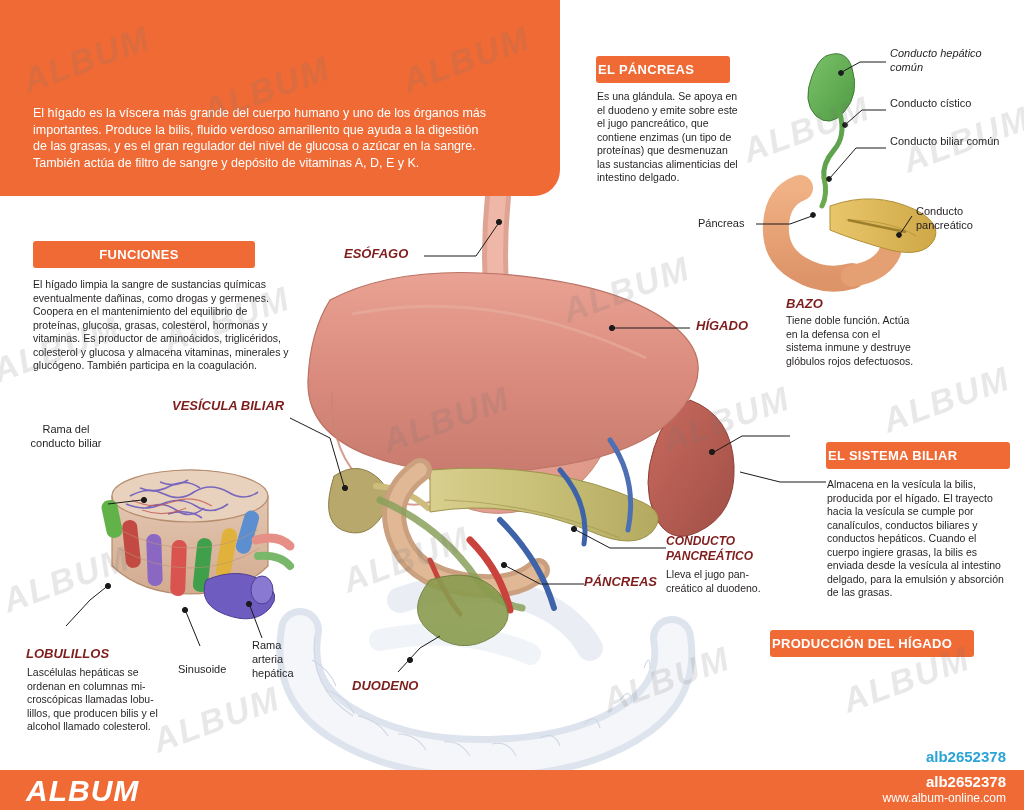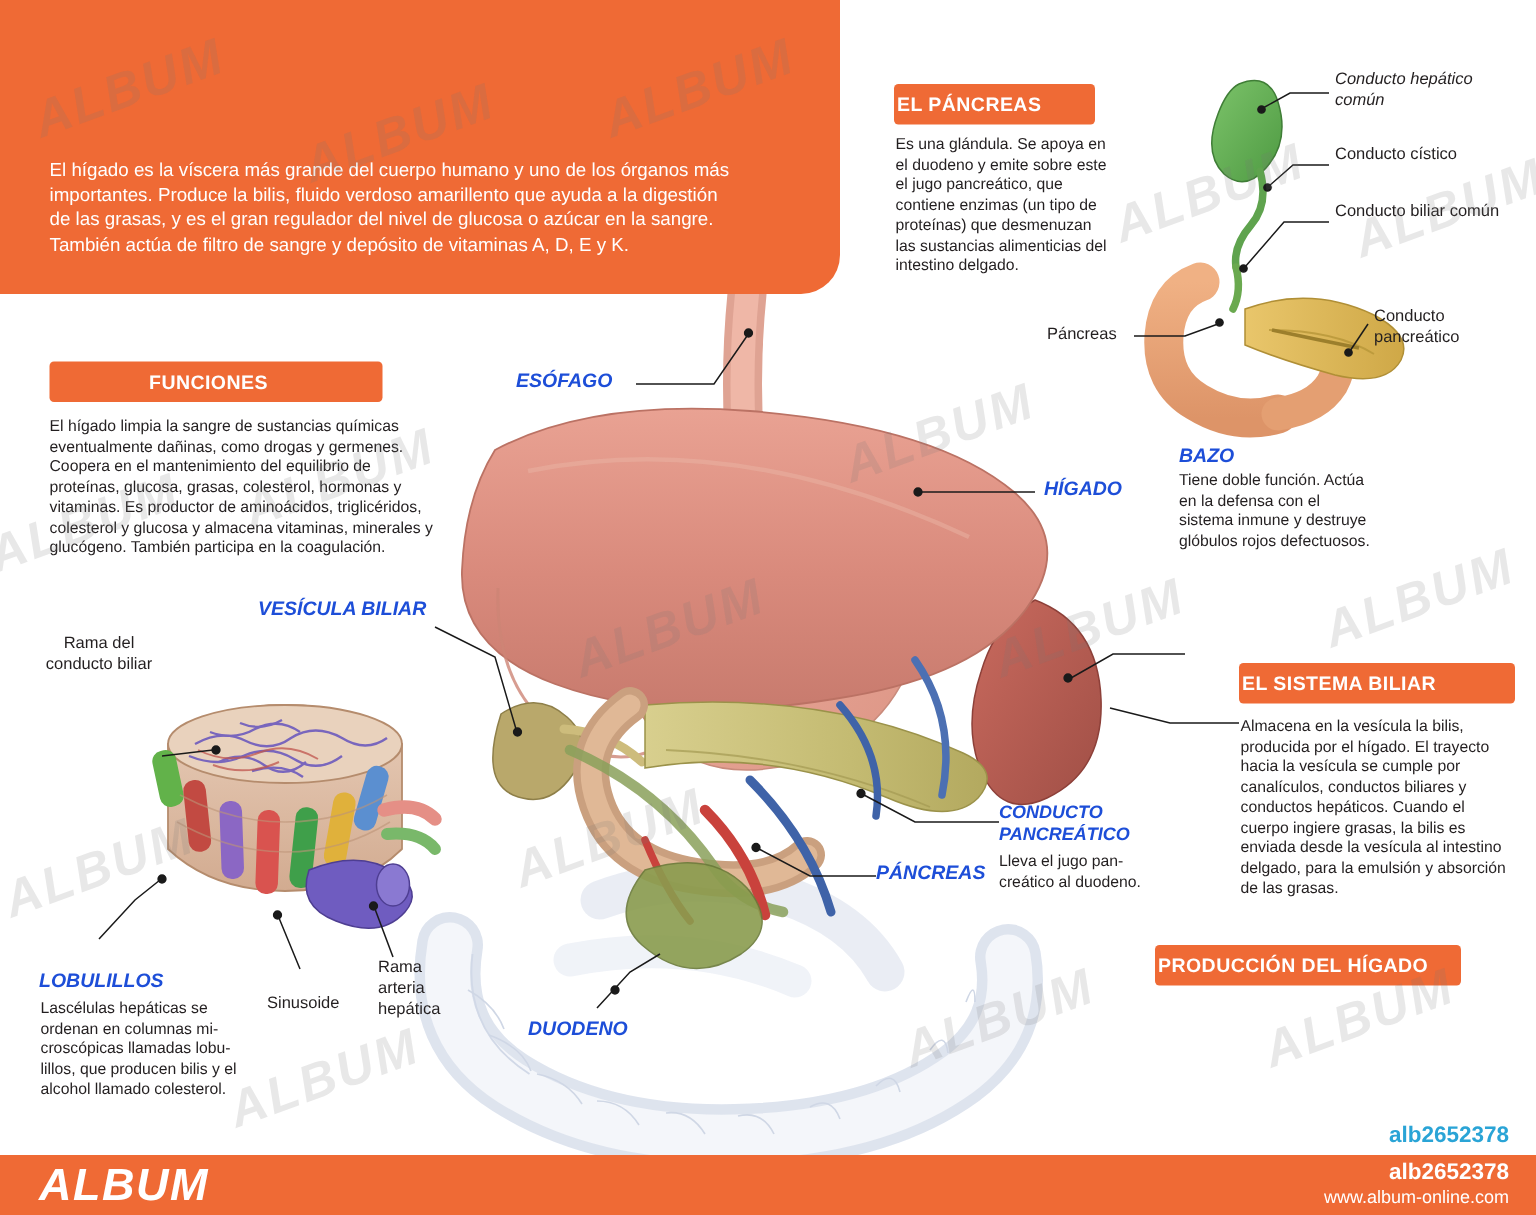--- a/index.html
+++ b/index.html
@@ -72,21 +72,21 @@
     color: #231f20;
     font-family: "Liberation Sans", sans-serif;
   }
 
   
   .lbl {
     position: absolute;
     font-style: italic;
     font-weight: bold;
     font-size: 13px;
-    color: #1d4ed8;
+    color: #7f1d1d;
     white-space: nowrap;
   }
   .lbl.small { font-size: 12px; }
   .thinlbl {
     position: absolute;
     font-size: 11px;
     line-height: 14px;
     color: #231f20;
   }
 

